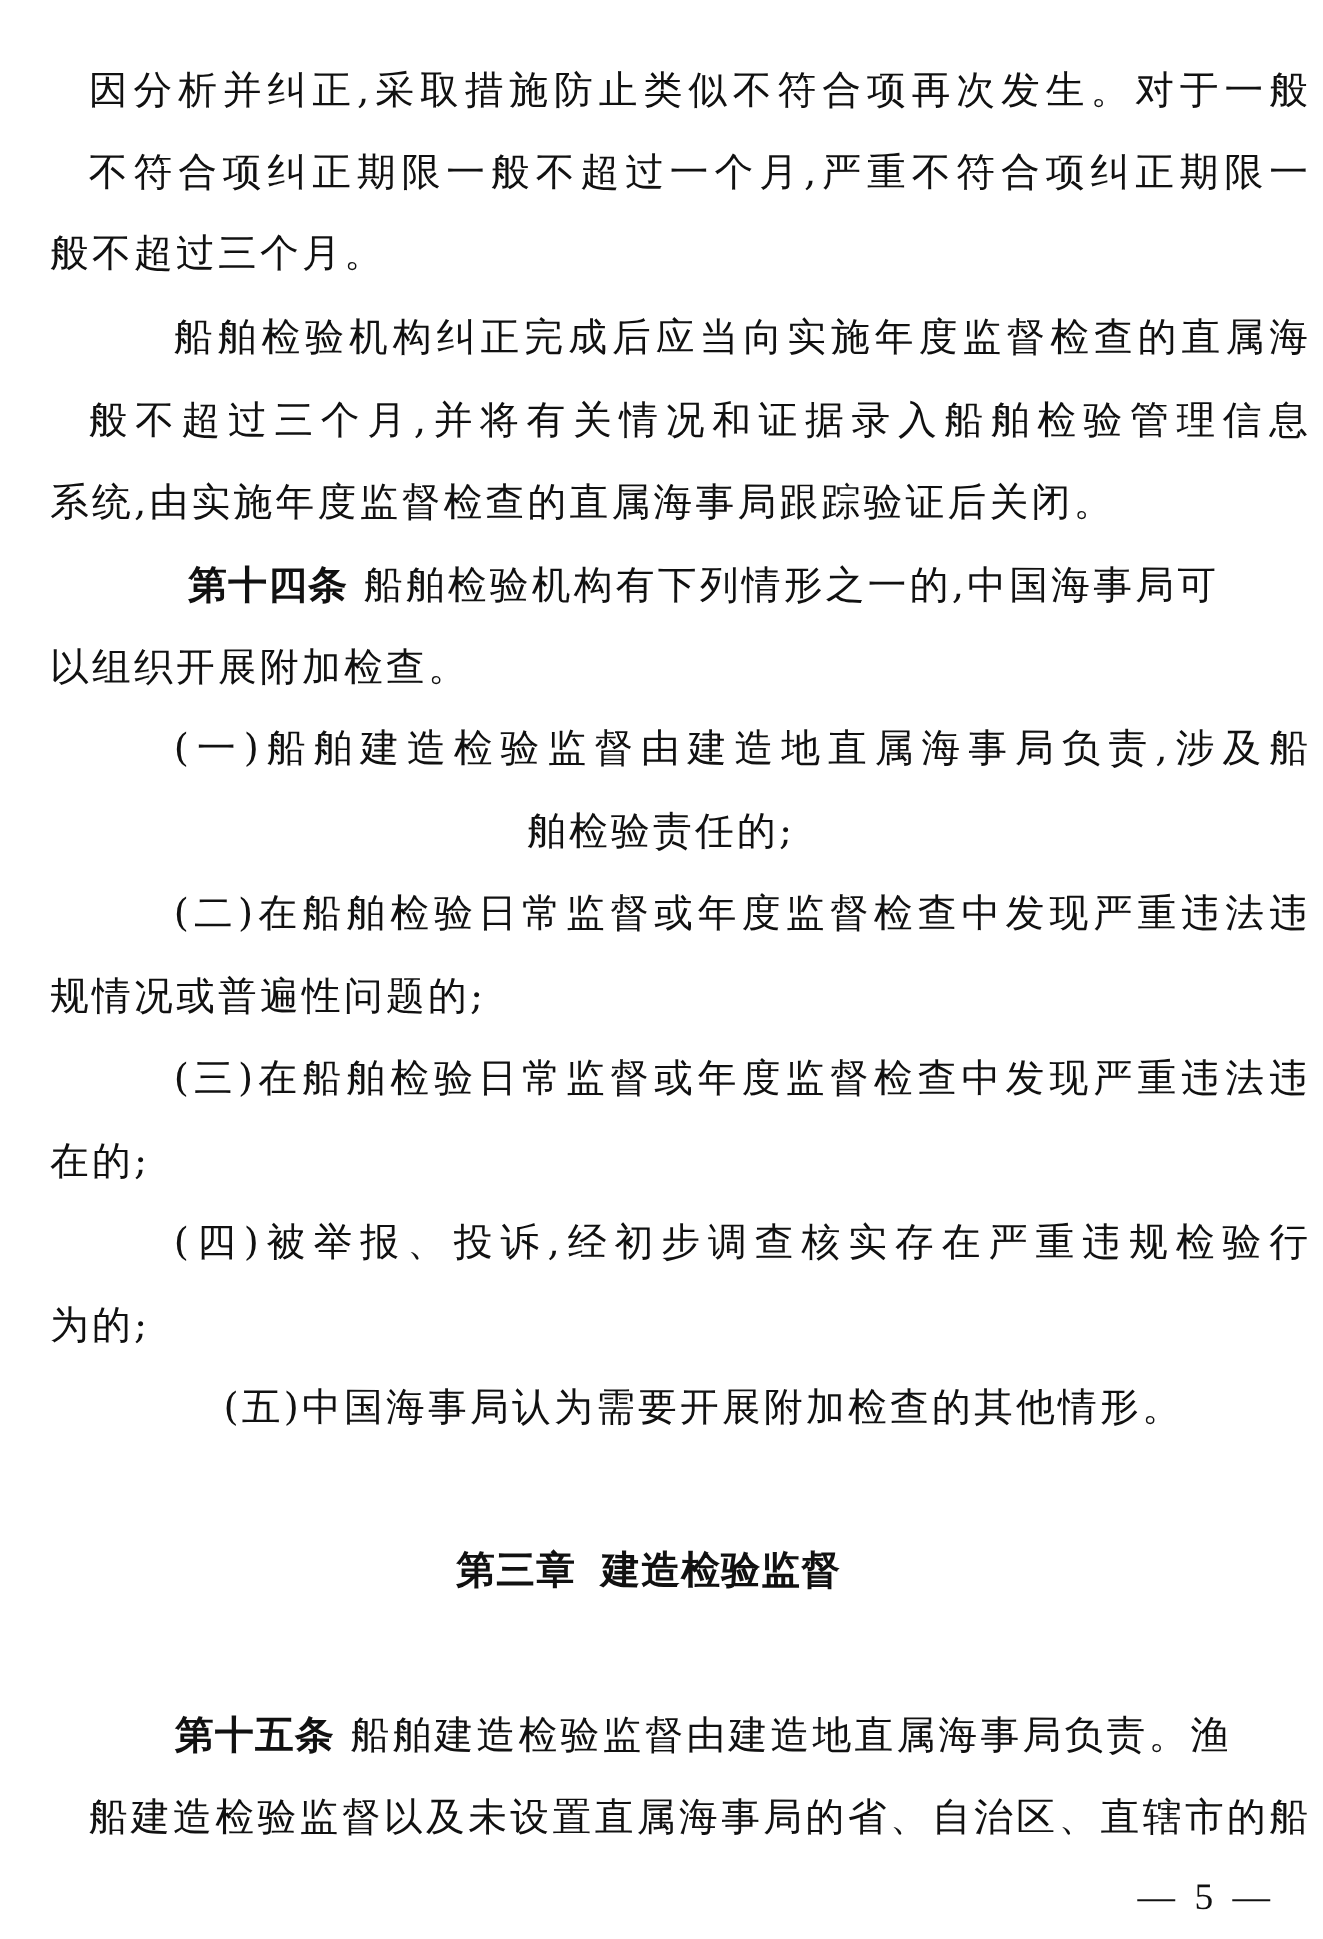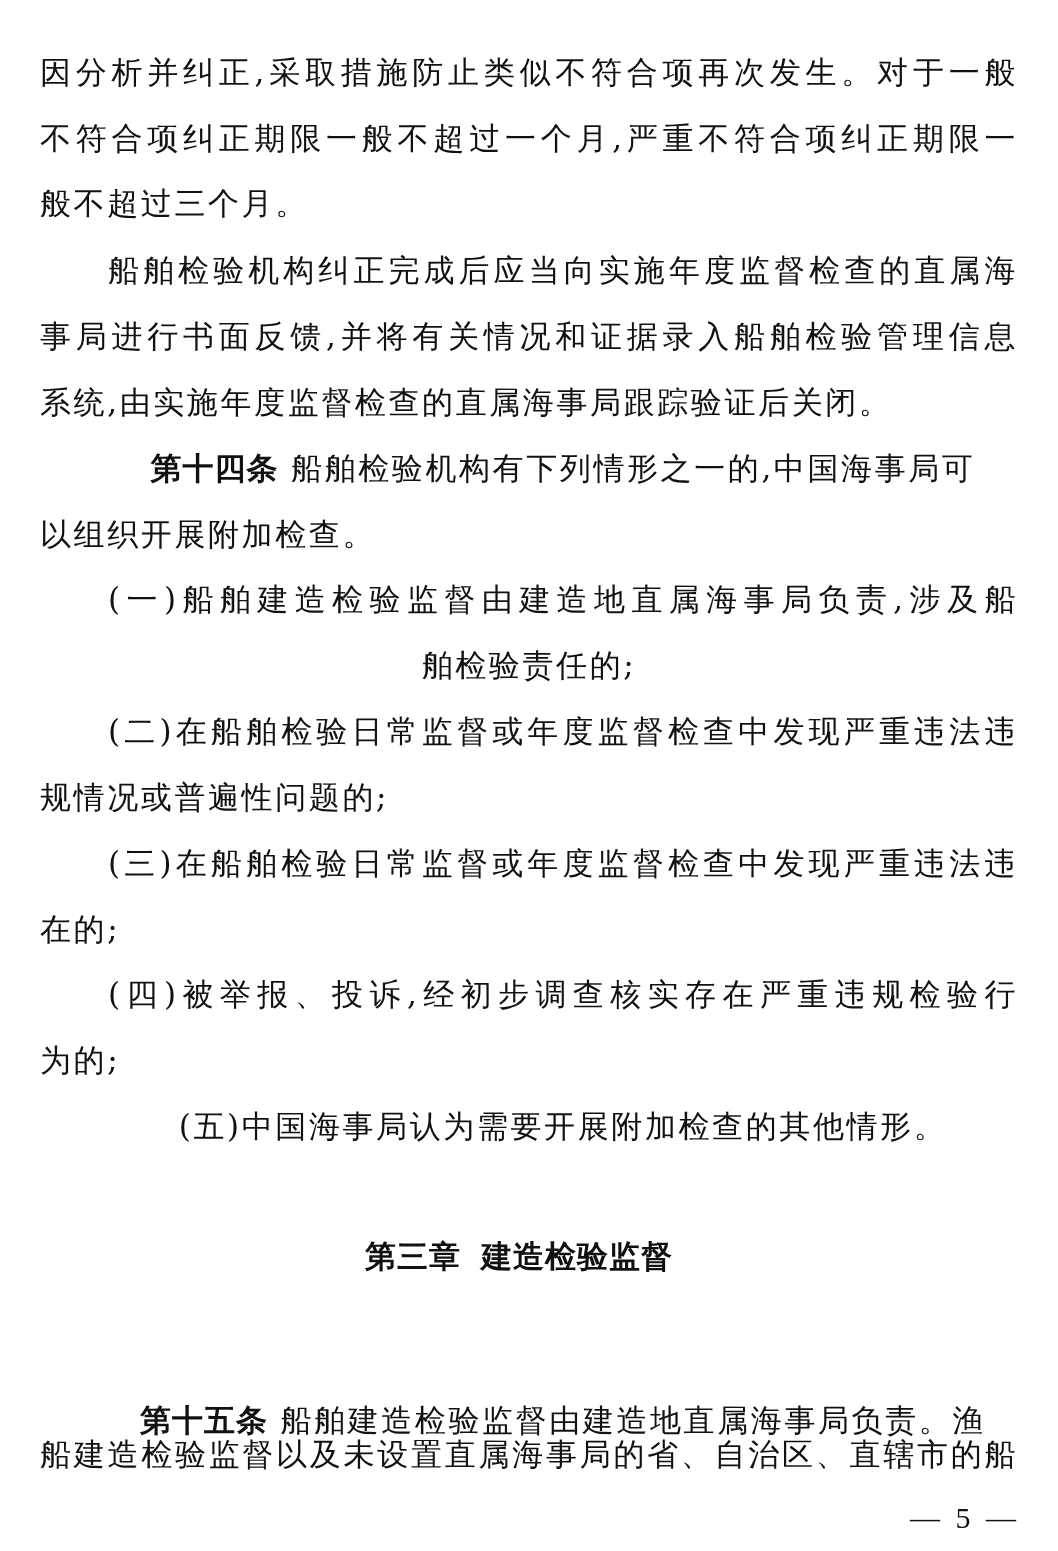--- a/index.html
+++ b/index.html
@@ -1,40 +1,40 @@
 <!DOCTYPE html>
 <html><head>
 <meta charset="utf-8">
 <style>
   html, body { margin: 0; padding: 0; background: #ffffff; }
   body { width: 1058px; height: 1551px; position: relative; overflow: hidden;
          font-family: "DejaVu Serif", "Liberation Serif", serif; color: #111; }
   .line { position: absolute; left: 40px; width: 978px; height: 40px; line-height: 40px;
           font-size: 31px; white-space: nowrap; letter-spacing: 2.6px; }
-  .line.justify { text-align: justify; text-align-last: justify; }
+  .line.justify { text-align: justify; text-align-last: justify; margin-left: 31px; }
   .line.indent { left: 108px; width: 910px; text-align: center; }
   .bold { font-family: "DejaVu Sans", "Liberation Sans", sans-serif; font-weight: bold; letter-spacing: 1px; }
   .heading { position: absolute; left: 0; width: 1038px; text-align: center; top: 1236px;
              font-size: 31px; line-height: 40px; font-family: "DejaVu Sans", "Liberation Sans", sans-serif;
              font-weight: bold; letter-spacing: 1px; }
   .heading .gap { display: inline-block; width: 20px; }
   .pagenum { position: absolute; right: 38px; top: 1500px; font-size: 30px; line-height: 36px;
              font-family: "Liberation Serif", "DejaVu Serif", serif; letter-spacing: 4px; }
 </style>
 </head>
 <body>
 
 <div>
 
   <div class="line justify" style="top:52px;">因分析并纠正,采取措施防止类似不符合项再次发生。对于一般</div>
   <div class="line justify" style="top:118px;">不符合项纠正期限一般不超过一个月,严重不符合项纠正期限一</div>
   <div class="line" style="top:183px;">般不超过三个月。</div>
 
   <div class="line indent justify" style="top:250px;">船舶检验机构纠正完成后应当向实施年度监督检查的直属海</div>
-  <div class="line justify" style="top:316px;">事局进行书面反馈,并将有关情况和证据录入船舶检验管理信息</div>
+  <div class="line justify" style="top:316px;">般不超过三个月,并将有关情况和证据录入船舶检验管理信息</div>
   <div class="line" style="top:382px;">系统,由实施年度监督检查的直属海事局跟踪验证后关闭。</div>
 
   <div class="line indent" style="top:448px;">
     <span class="bold">第十四条</span><span> 船舶检验机构有下列情形之一的,中国海事局可</span>
   </div>
   <div class="line" style="top:514px;">以组织开展附加检查。</div>
 
   <div class="line indent justify" style="top:579px;">(一)船舶建造检验监督由建造地直属海事局负责,涉及船</div>
   <div class="line" style="top:645px;text-align:center;">舶检验责任的;</div>
 
@@ -46,19 +46,19 @@
 
   <div class="line indent justify" style="top:974px;">(四)被举报、投诉,经初步调查核实存在严重违规检验行</div>
   <div class="line" style="top:1040px;">为的;</div>
 
   <div class="line indent" style="top:1106px;">(五)中国海事局认为需要开展附加检查的其他情形。</div>
 
   <div class="heading">
     <span>第三章</span><span class="gap"></span><span>建造检验监督</span>
   </div>
 
-  <div class="line indent" style="top:1368px;margin-top:32px;">
+  <div class="line indent" style="top:1368px;">
     <span class="bold">第十五条</span><span> 船舶建造检验监督由建造地直属海事局负责。渔</span>
   </div>
   <div class="line justify" style="top:1434px;">船建造检验监督以及未设置直属海事局的省、自治区、直辖市的船</div>
 
   <div class="pagenum">— 5 —</div>
 </div>
 
 </body></html>

